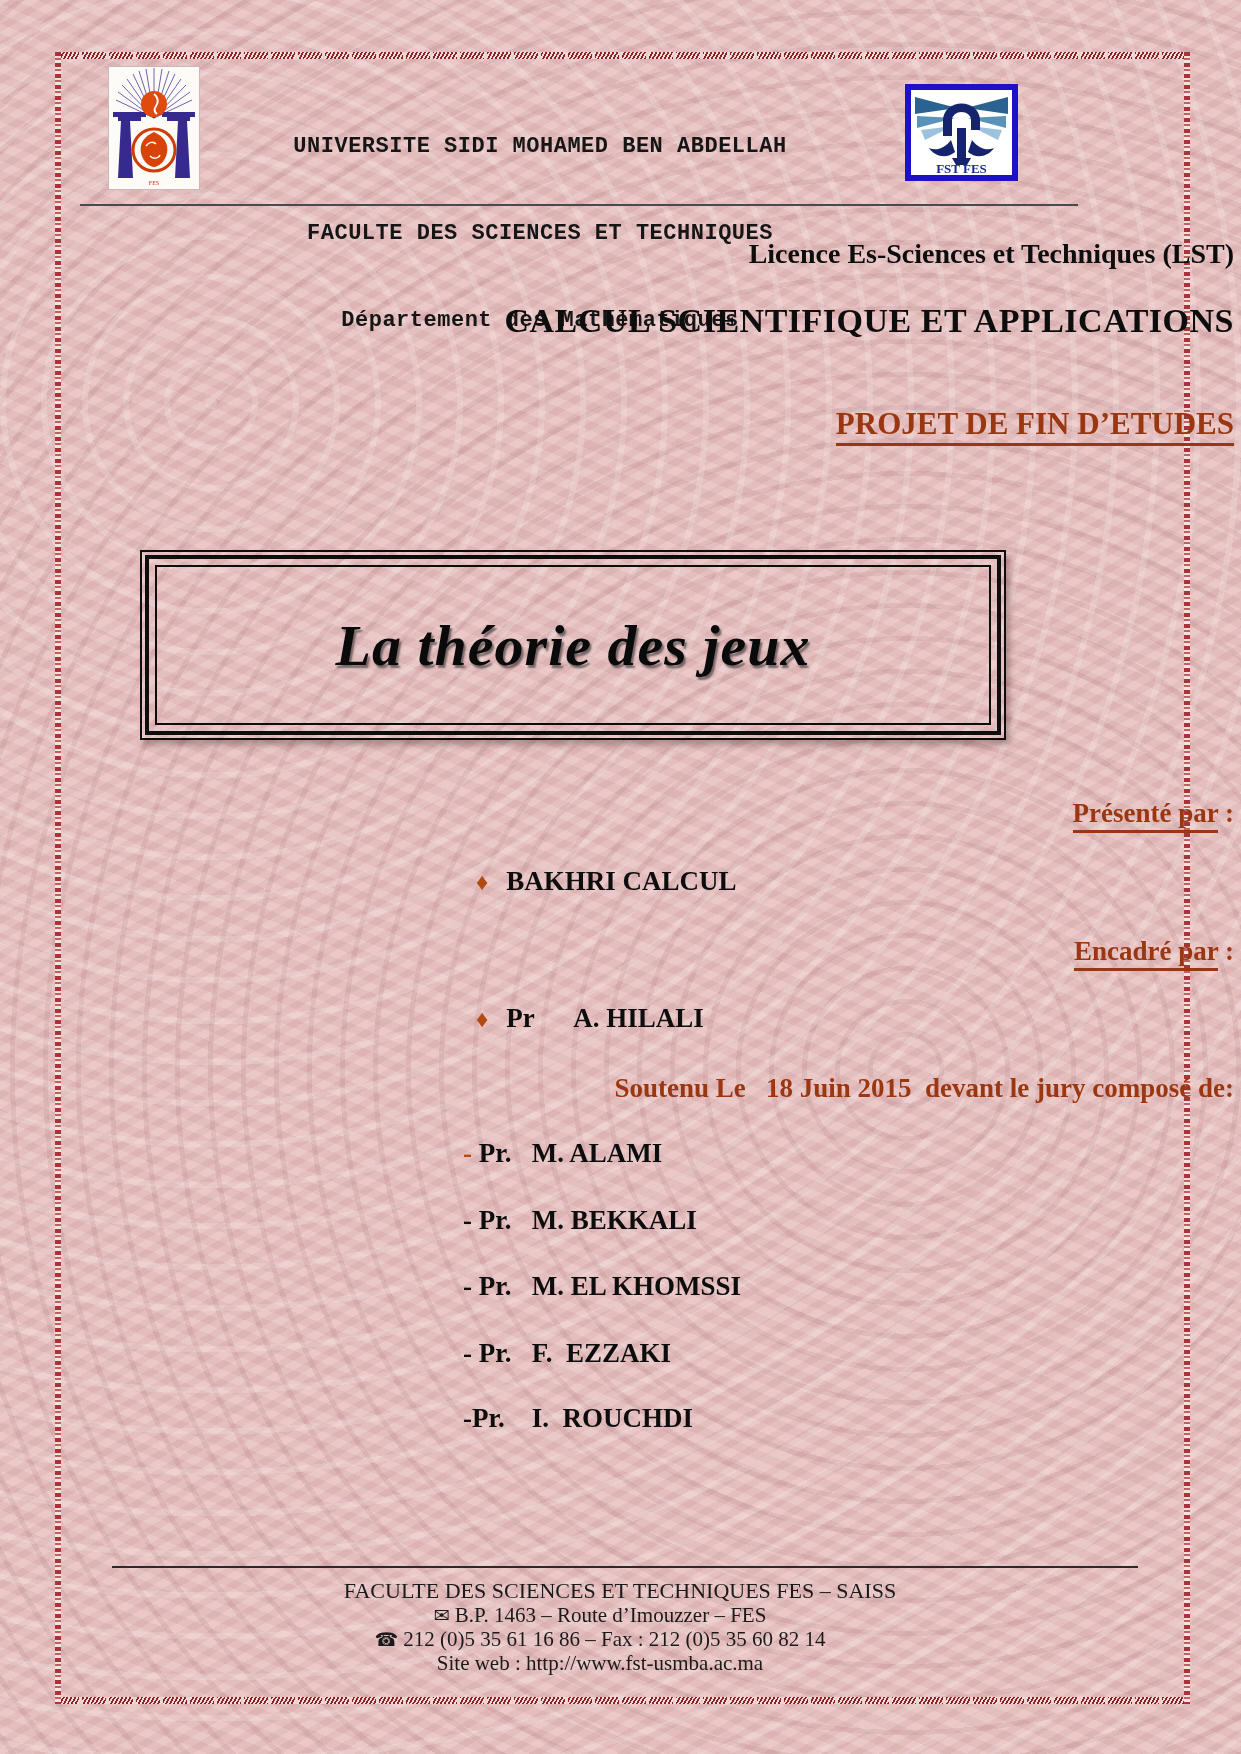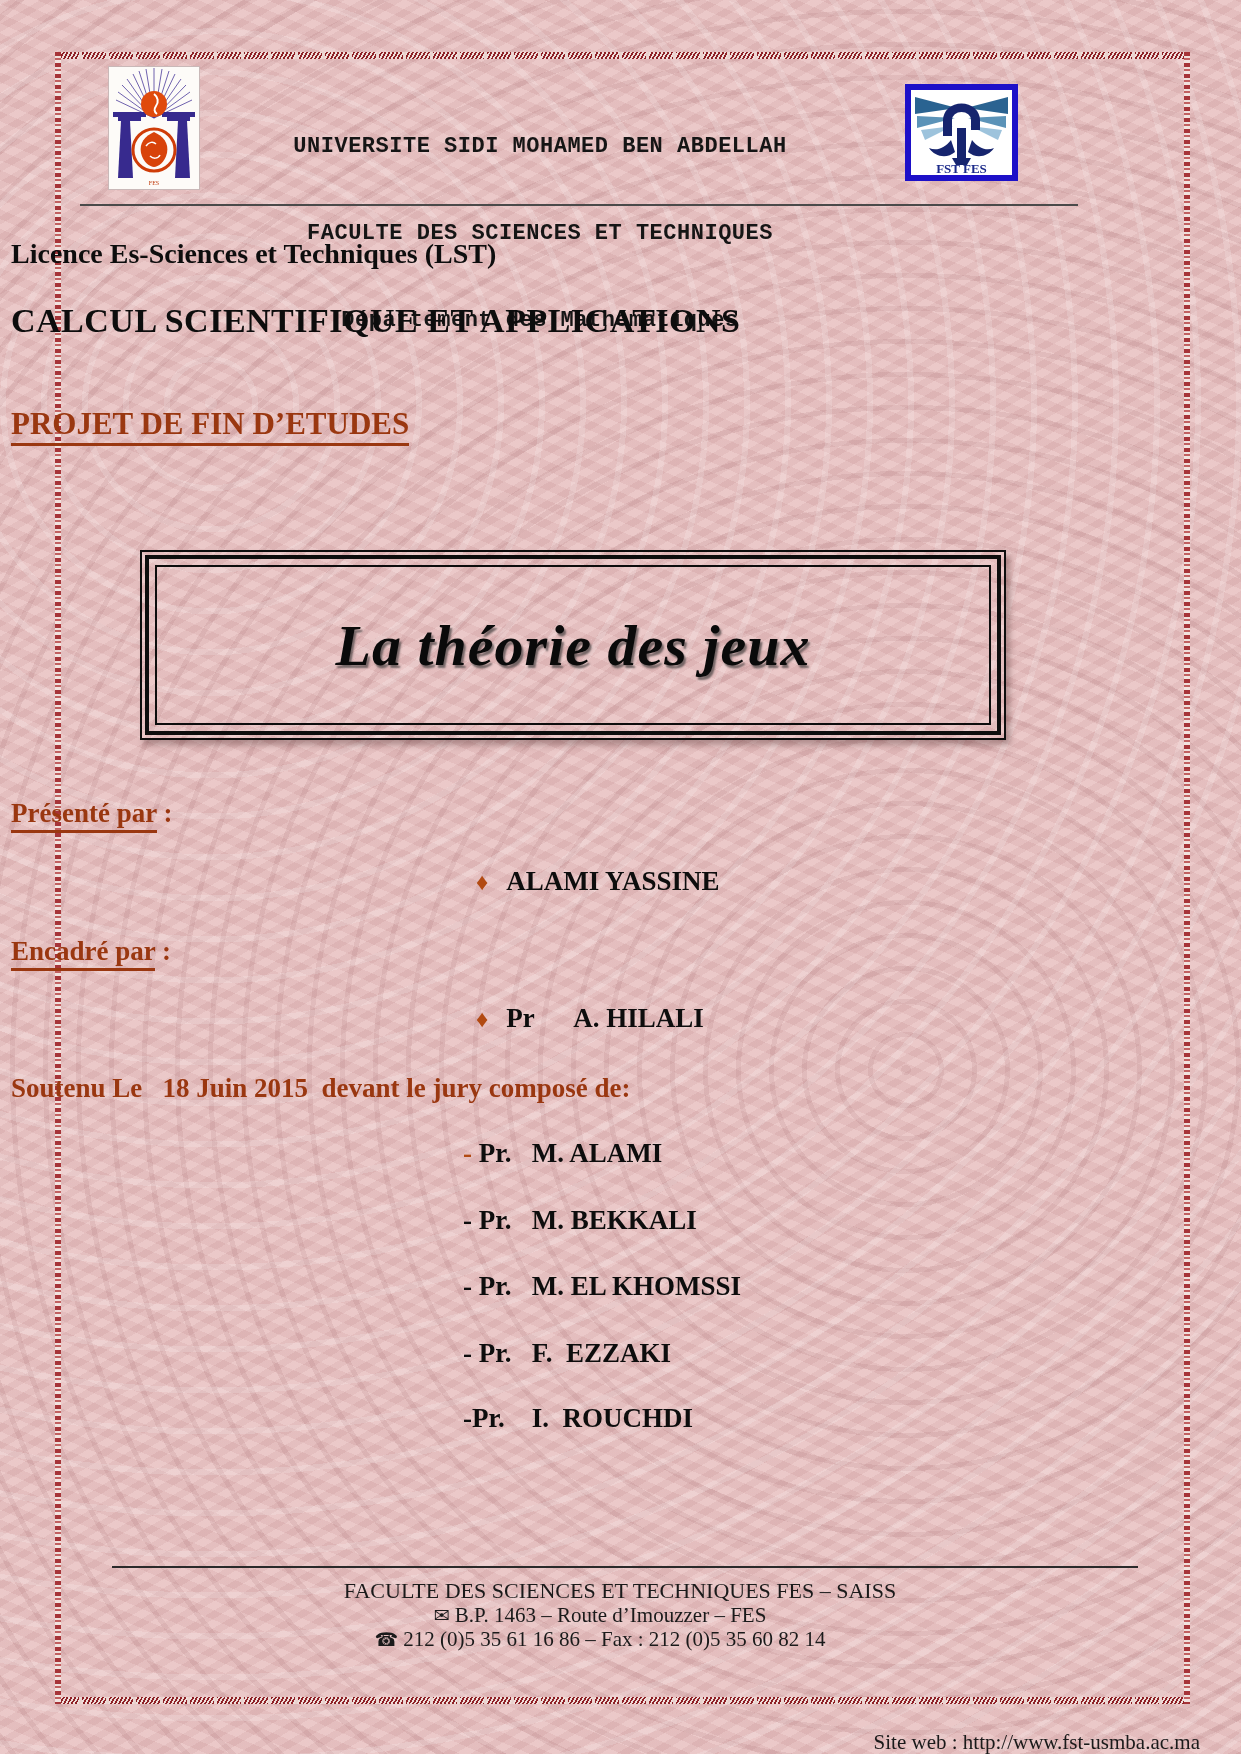--- a/index.html
+++ b/index.html
@@ -34,21 +34,21 @@
   
   .hdr-text{
     position:absolute;left:140px;top:74px;width:800px;text-align:center;
     font-family:"Liberation Mono", monospace;font-weight:bold;
     font-size:22px;line-height:29px;color:#151515;letter-spacing:.5px;white-space:pre;
   }
   .logo-left{position:absolute;left:108px;top:66px;width:92px;height:124px;}
   .logo-right{position:absolute;left:905px;top:84px;width:113px;height:97px;}
   .hdr-rule{position:absolute;left:80px;top:204px;width:998px;height:2px;background:#4a4a4a;}
   
-  .cline{position:absolute;left:11px;width:1230px;text-align:left;white-space:pre-wrap;}
+  .cline{position:absolute;left:4px;width:1230px;text-align:right;white-space:pre-wrap;}
   .licence{top:238px;font-size:28px;font-weight:bold;color:#0d0d0d;}
   .calcul{top:302px;font-size:34px;font-weight:bold;color:#0d0d0d;letter-spacing:.5px;}
   .projet{top:406px;font-size:31px;font-weight:bold;color:#9a3710;}
   .projet .u{border-bottom:3px solid #9a3710;padding-bottom:2px;}
   
   .tbox{
     position:absolute;left:140px;top:550px;width:866px;height:190px;
     border:2px solid #0d0d0d;padding:3px;box-sizing:border-box;
     box-shadow:4px 5px 6px rgba(70,35,35,.35);
   }
@@ -71,21 +71,21 @@
   .jury-row{position:absolute;left:463px;font-size:27px;font-weight:bold;color:#0d0d0d;white-space:pre;}
   .jury-row .dash{color:#0d0d0d;}
   .jury-row.first .dash{color:#b24a12;}
   .jr0{top:1138px;} .jr1{top:1205px;} .jr2{top:1271px;} .jr3{top:1338px;} .jr4{top:1403px;}
   .annee{top:1488px;font-size:27px;font-weight:bold;color:#9a3710;}
   
   .ftr-rule{position:absolute;left:112px;top:1566px;width:1026px;height:2px;background:#2a2a2a;}
   .ftr-line{position:absolute;left:0;width:1200px;text-align:center;
     font-size:21px;color:#1a1a1a;white-space:pre-wrap;}
   .f1{top:1578px;font-size:22px;margin-left:20px;}
-  .f2{top:1603px;} .f3{top:1627px;} .f4{top:1730px;text-align:right;}
+  .f2{top:1603px;} .f3{top:1627px;} .f4{top:1651px;}
   .glyph{font-family:"DejaVu Sans", sans-serif;font-size:19px;}
 </style>
 </head>
 <body>
 
 <div class="page">
 
   <div class="band top"></div>
   <div class="band bottom"></div>
   <div class="vborder left"></div>
@@ -160,21 +160,21 @@
 
   <div class="tbox">
     <div class="tbox-mid">
       <div class="tbox-in">
         <div class="main-title">La théorie des jeux</div>
       </div>
     </div>
   </div>
 
   <div class="cline sec-label presente"><span class="u">Présenté par</span><span> :</span></div>
-  <div class="bullet-line bakhri"><span class="bullet">♦</span><span style="margin-left:18px;">ALAMI YASSINE</span></div>
+  <div class="bullet-line bakhri"><span class="bullet">♦</span><span style="margin-left:18px;">BAKHRI CALCUL</span></div>
 
   <div class="cline sec-label encadre"><span class="u">Encadré par</span><span> :</span></div>
   <div class="bullet-line hilali"><span class="bullet">♦</span><span style="margin-left:18px;">Pr      A. HILALI</span></div>
 
   <div class="cline soutenu">Soutenu Le   18 Juin 2015  devant le jury composé de:</div>
 
   <div class="jury-row first jr0"><span class="dash">- </span><span>Pr.   M. ALAMI</span></div>
   <div class="jury-row jr1"><span class="dash">- </span><span>Pr.   M. BEKKALI</span></div>
   <div class="jury-row jr2"><span class="dash">- </span><span>Pr.   M. EL KHOMSSI</span></div>
   <div class="jury-row jr3"><span class="dash">- </span><span>Pr.   F.  EZZAKI</span></div>

